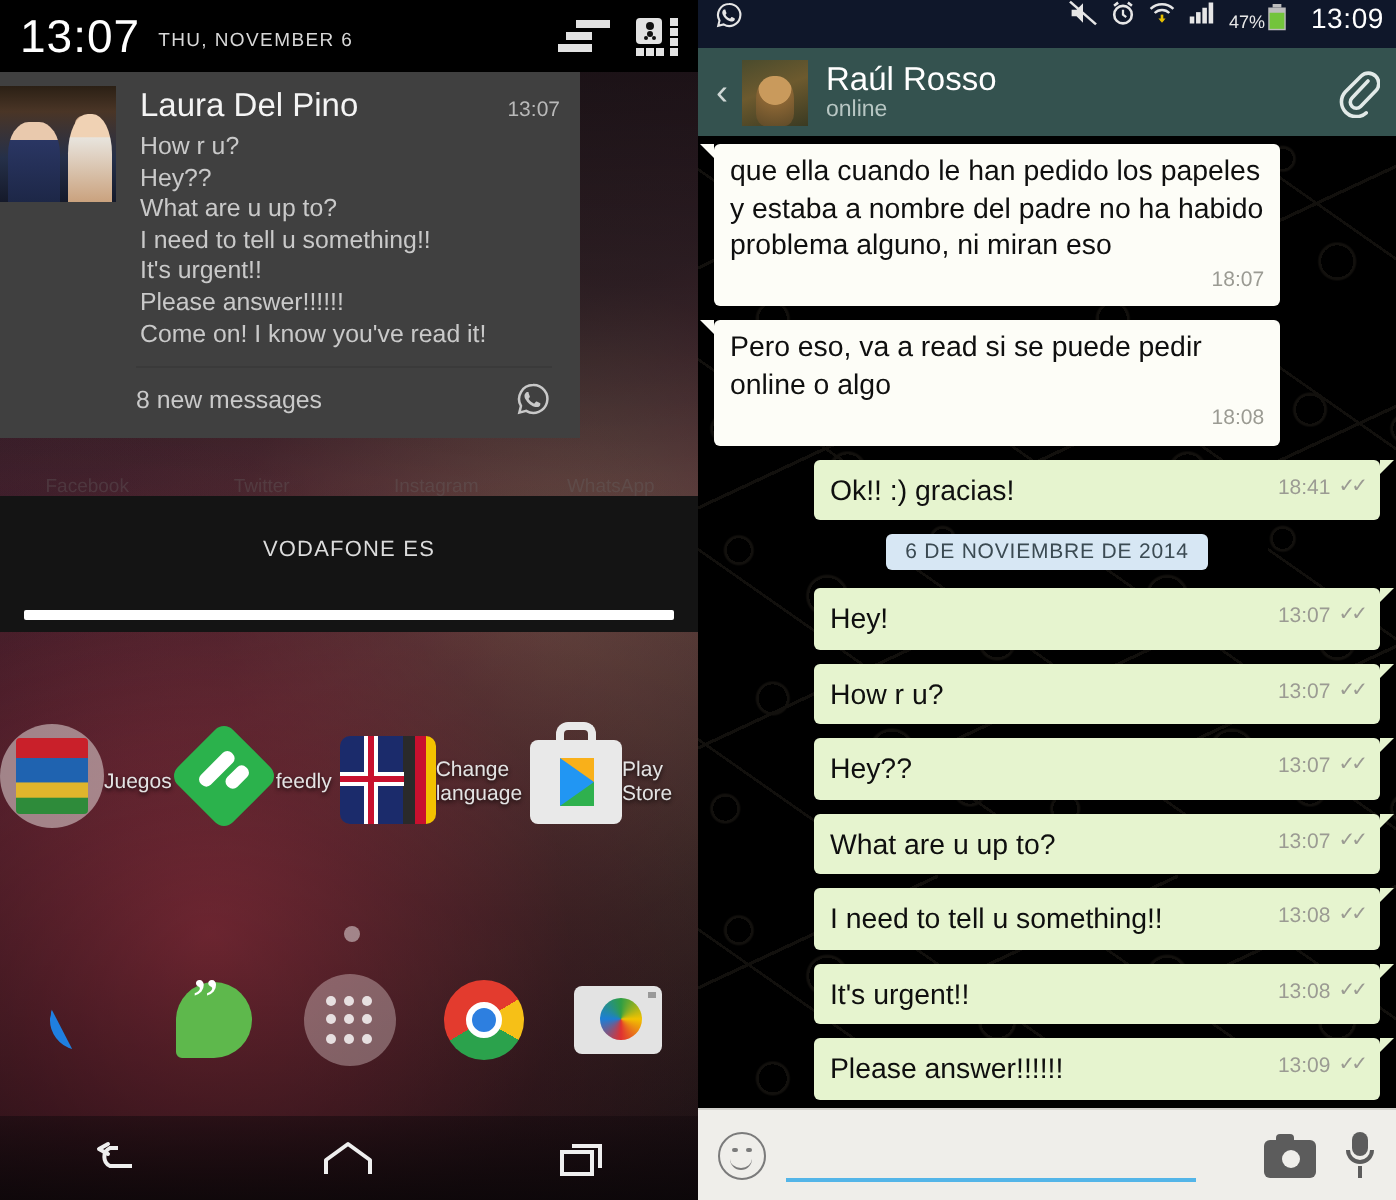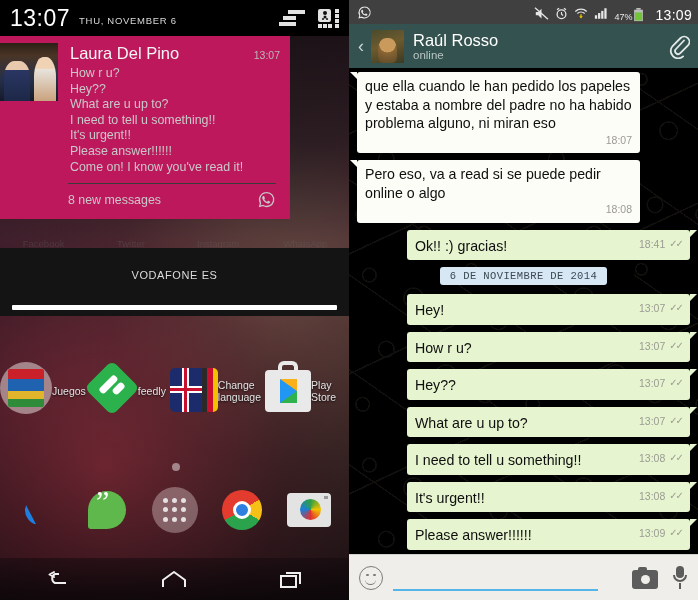--- a/index.html
+++ b/index.html
@@ -56,21 +56,21 @@
   .ic-profile s:nth-of-type(2){ right:0; top:5px; }
   .ic-profile s:nth-of-type(3){ right:0; top:10px; }
   .ic-profile s:nth-of-type(4){ right:0; top:15px; }
   .ic-profile s:nth-of-type(5){ left:0; top:15px; }
   .ic-profile s:nth-of-type(6){ left:5px; top:15px; }
   .ic-profile s:nth-of-type(7){ left:10px; top:15px; }
 
   
   .notif-card{
     position:absolute; top:36px; left:0; width:290px;
-    background:#be185d; z-index:5; padding-bottom:2px;
+    background:#404040; z-index:5; padding-bottom:2px;
   }
   .notif-top{ display:flex; padding:6px 0 4px 0; }
   .notif-avatar{
     width:58px; height:58px; flex:0 0 58px; margin-left:0; margin-top:1px;
     background:
       radial-gradient(circle at 30% 42%, #e8c4a8 0 9%, rgba(0,0,0,0) 10%),
       radial-gradient(circle at 72% 33%, #d9b291 0 7%, rgba(0,0,0,0) 8%),
       linear-gradient(180deg,#2b2015 0%,#4a3526 22%,#253049 62%,#151a2a 100%);
       position:relative; overflow:hidden;
   }
@@ -226,21 +226,21 @@
     position:absolute; bottom:0; left:0; width:349px; height:42px; z-index:7;
     display:flex; align-items:center; justify-content:space-around;
     background:linear-gradient(180deg, rgba(20,10,14,.55), rgba(10,6,8,.85));
   }
   .nav-btn{ width:54px; height:30px; display:flex; align-items:center; justify-content:center; }
   .nav-home-svg{ display:block; }
 
   
   .right-panel{ position:relative; width:349px; height:600px; background:#e8e2d9; overflow:hidden; }
   .wa-statusbar{
-    height:24px; background:#404040; display:flex; align-items:flex-end; padding:0 6px 0 8px;
+    height:24px; background:#0f172a; display:flex; align-items:flex-start; padding:0 6px 0 8px;
   }
   .wa-sb-left{ display:flex; align-items:center; }
   .wa-sb-right{ margin-left:auto; display:flex; align-items:center; gap:6px; }
   .wa-sb-clock{ color:#fff; font-size:14px; margin-left:5px; letter-spacing:.3px; }
   .sb-battery{ display:flex; align-items:flex-end; }
   .sb-pct{ color:#e6e6e6; font-size:9px; margin-right:1px; }
 
   .wa-header{
     height:44px; background:#34524f; display:flex; align-items:center; padding:0 8px 0 4px;
   }
@@ -304,21 +304,21 @@
   .bub.oneline{ display:flex; align-items:flex-end; padding-bottom:5px; }
   .bub.oneline .txt{ flex:1; }
   .bub.oneline .meta{ float:none; margin-top:0; margin-left:7px; align-self:flex-end; padding-bottom:2px; }
   .ticks{ margin-left:4px; color:#9b9b93; font-size:10px; letter-spacing:-2px; }
   .bub .txt{ white-space:pre-wrap; }
   .blockmeta{ display:block; text-align:right; font-size:10.5px; color:#9b9b93; margin-top:-2px; }
 
   .datepill{
     display:block; width:fit-content; margin:4px auto 9px auto;
     background:#d7e7f4; color:#3b4a52; font-size:10.5px; letter-spacing:.4px;
-    padding:3px 10px; border-radius:3px; box-shadow:0 1px 1px rgba(0,0,0,.15);font-family:Liberation Mono, monospace;
+    padding:3px 10px; border-radius:3px; box-shadow:0 1px 1px rgba(0,0,0,.15);
   }
 
   .wa-input{
     position:absolute; bottom:0; left:0; width:349px; height:46px;
     background:#efeeea; border-top:1px solid #d2d1cc;
     display:flex; align-items:center; padding:0 10px;
   }
   .emoji-btn{
     width:24px; height:24px; border-radius:50%; border:1.6px solid #7b7b7b; position:relative; flex:0 0 24px;
   }

